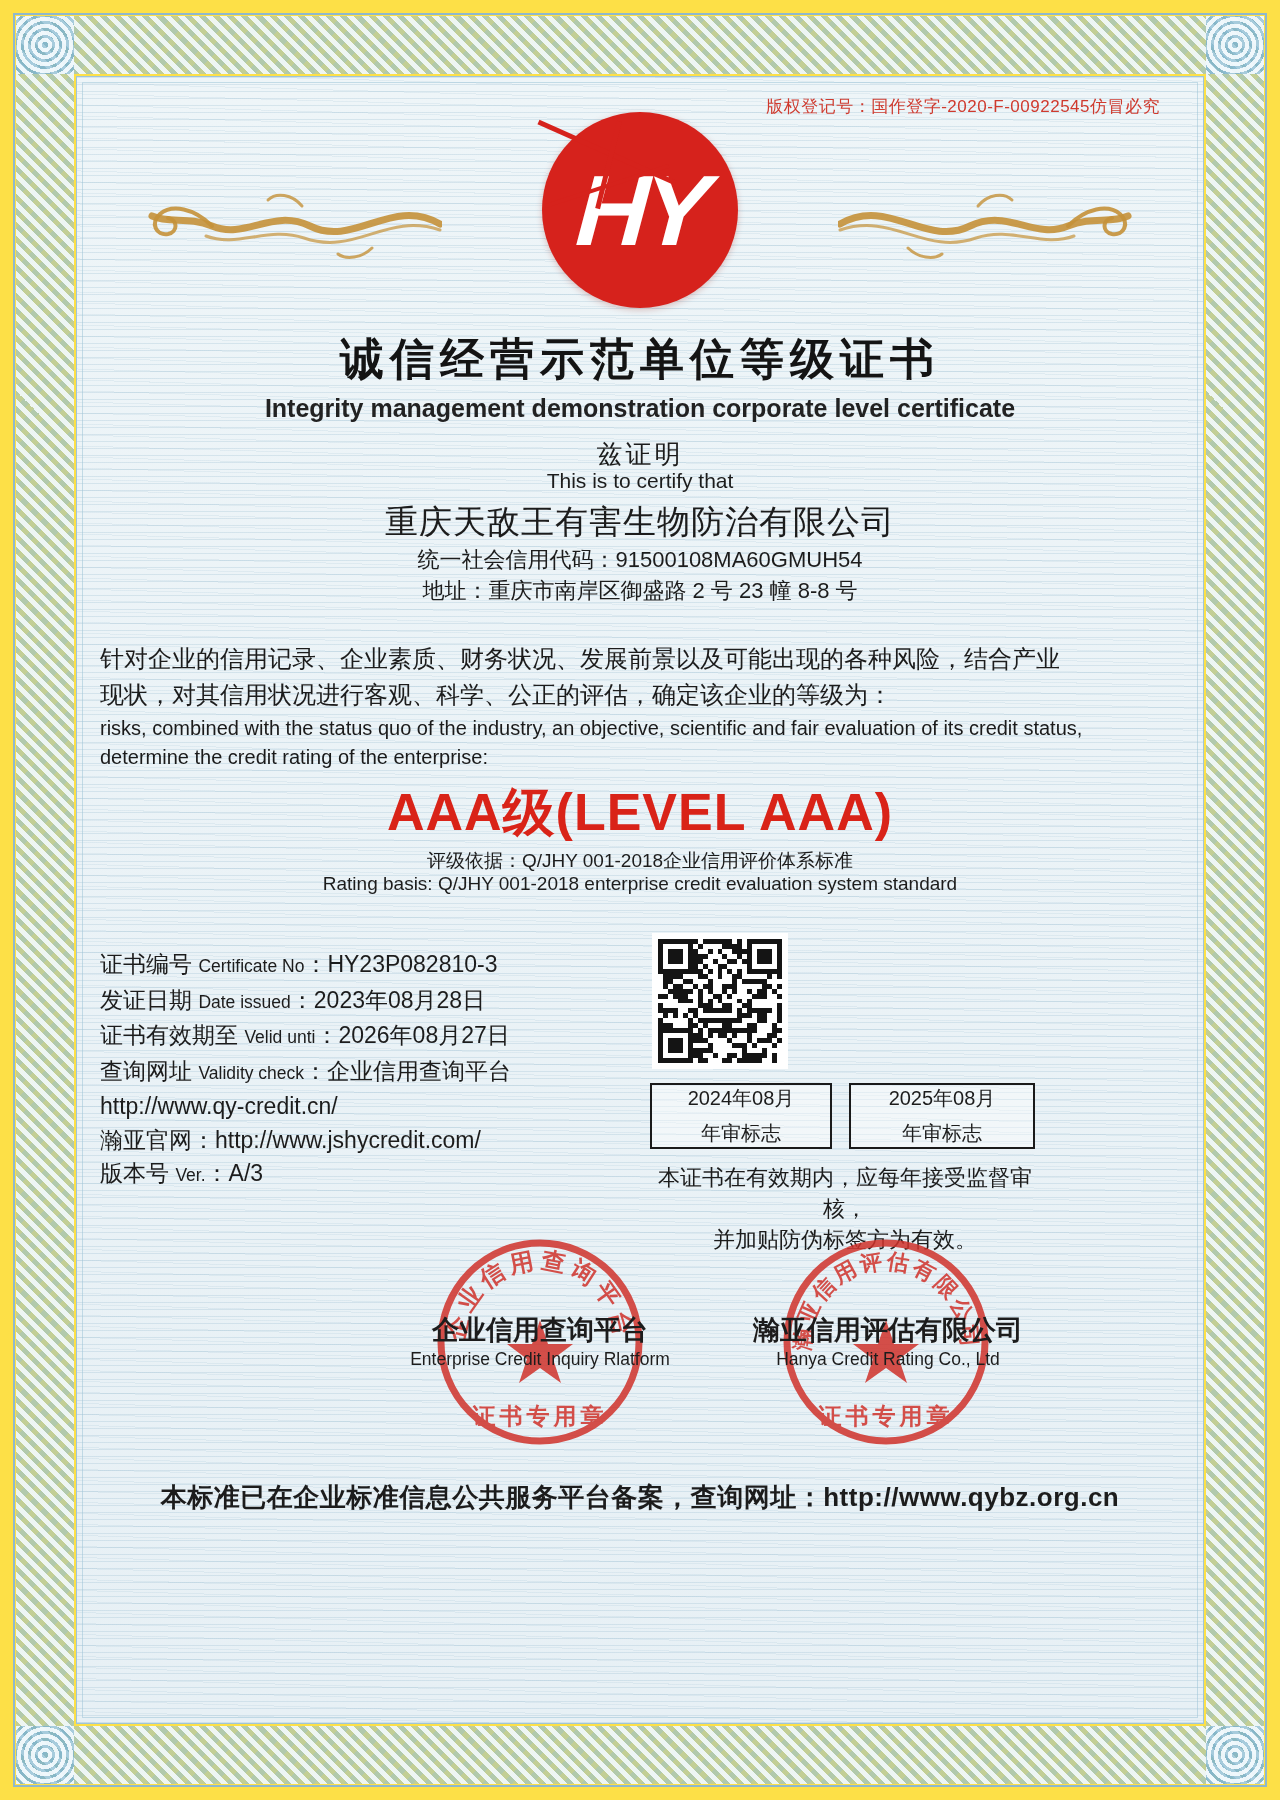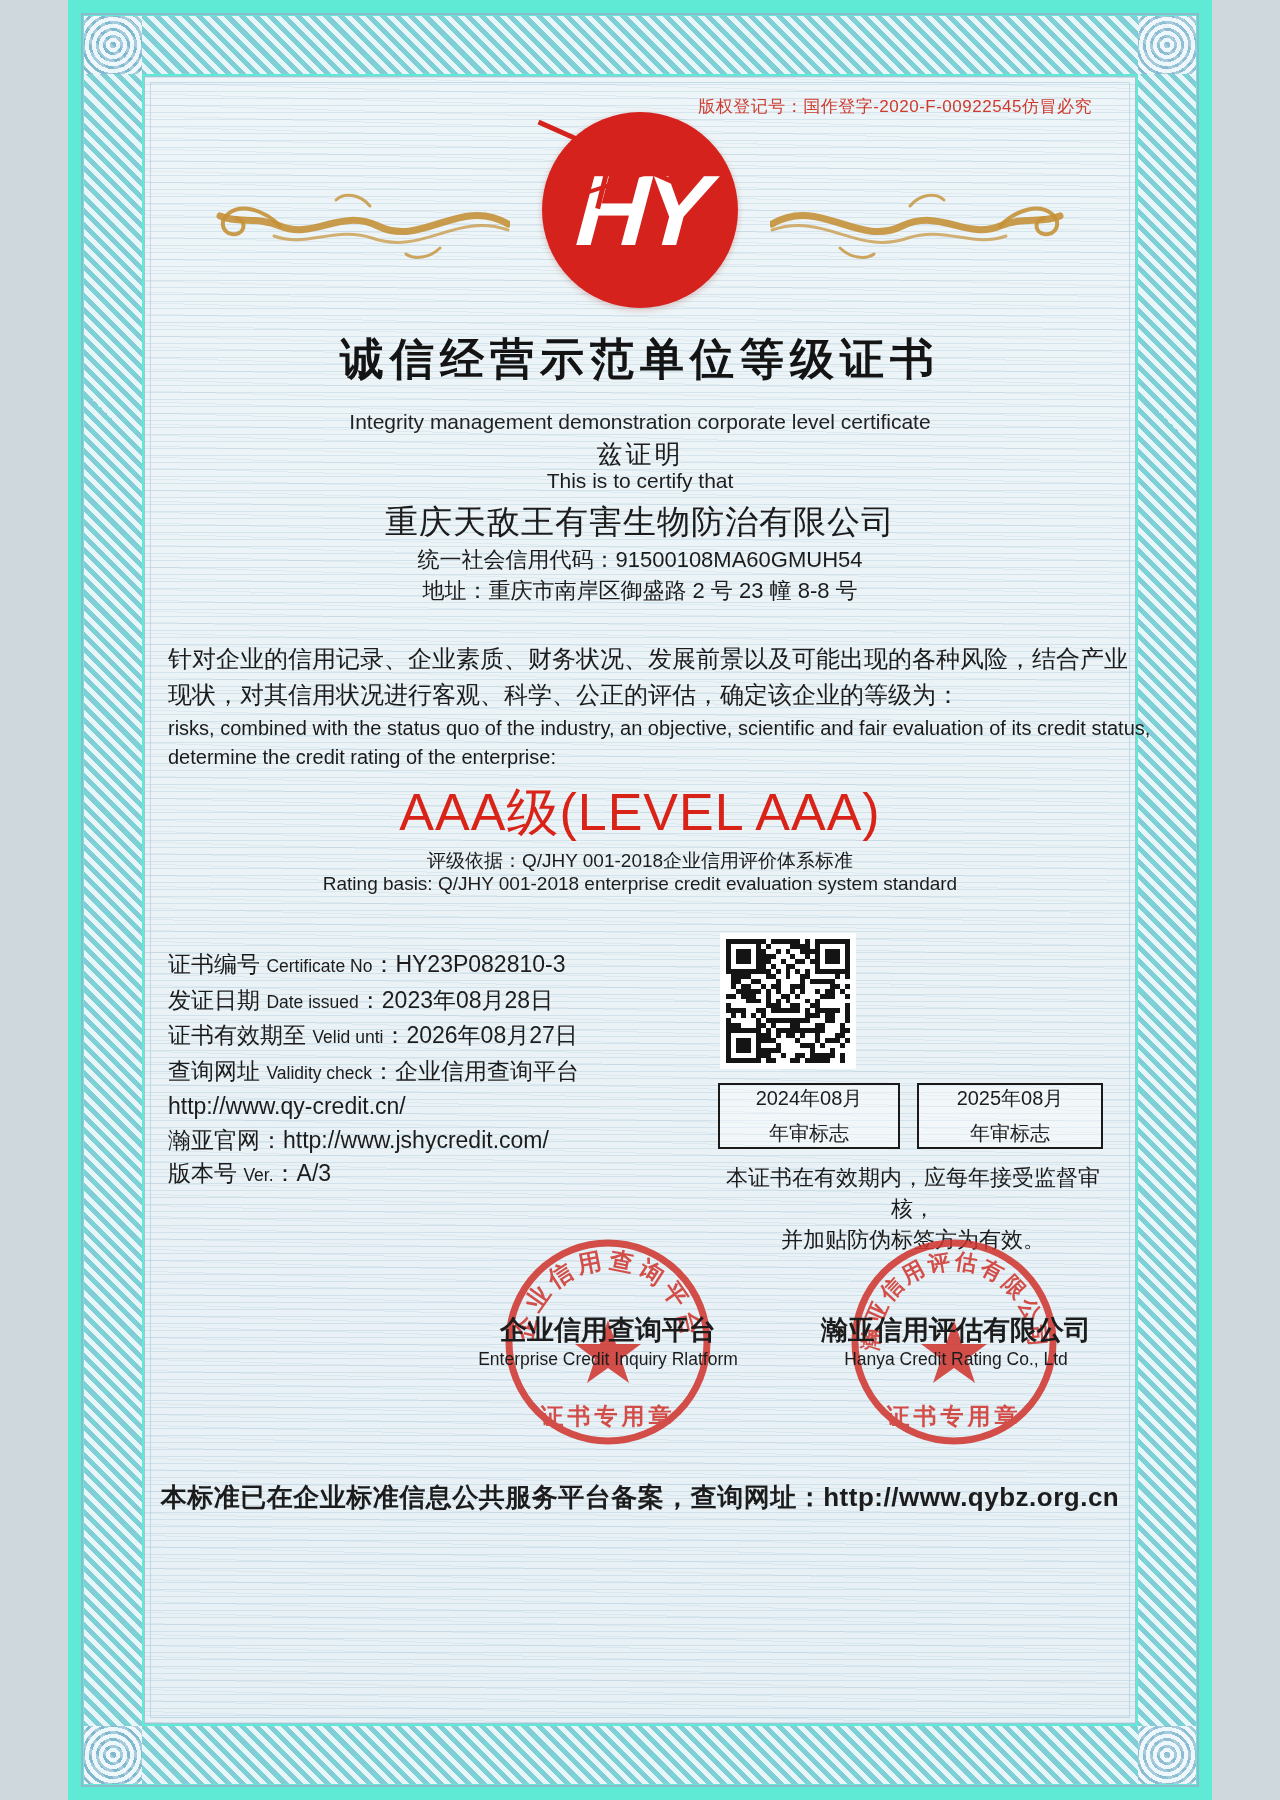--- a/index.html
+++ b/index.html
@@ -1,18 +1,18 @@
 <!DOCTYPE html>
 <html><head>
 <meta charset="utf-8">
 <style>
   * { margin:0; padding:0; box-sizing:border-box; }
   body { background:#cfd8dd; font-family:"Liberation Sans", sans-serif; }
-  .page { position:relative; width:1144px; height:1800px; margin:0 auto;
-          background:#5eead4; overflow:hidden; color:#1c1c1c; }
+  .page { position:relative; width:1280px; height:1800px; margin:0 auto;
+          background:#fde047; overflow:hidden; color:#1c1c1c; }
 
   
   .band { position:absolute; z-index:1;
           background:
             repeating-linear-gradient(45deg, rgba(146,192,214,.55) 0 5px, rgba(238,247,251,.95) 5px 10px),
             repeating-linear-gradient(-45deg, rgba(146,192,214,.35) 0 7px, transparent 7px 14px); }
   .band-top    { left:16px; right:16px; top:16px;    height:58px; }
   .band-bottom { left:16px; right:16px; bottom:16px; height:58px; }
   .band-left   { top:16px; bottom:16px; left:16px;   width:58px; }
   .band-right  { top:16px; bottom:16px; right:16px;  width:58px; }
@@ -43,31 +43,31 @@
              transform:skewX(-4deg); position:relative; }
   .crack { position:absolute; background:#d6221c; }
   .crack1 { width:150px; height:5px; left:-10px; top:38px; transform:rotate(24deg); }
   .crack2 { width:130px; height:4px; left:0px;  top:72px; transform:rotate(-18deg); }
   .crack3 { width:5px; height:90px; left:64px; top:8px; transform:rotate(14deg); }
 
   .flourish { top:178px; width:300px; height:90px; }
   .fl-left { left:142px; } .fl-right { right:142px; transform:scaleX(-1); }
 
   .title-cn { top:330px; font-size:44px; font-weight:bold; letter-spacing:6px; color:#141414; }
-  .title-en { top:410px; font-size:21px; color:#222; }
+  .title-en { top:394px; font-size:25px; color:#222;font-weight:bold; }
   .certify-cn { top:437px; font-size:26px; letter-spacing:3px; }
   .certify-en { top:469px; font-size:21px; }
   .company { top:500px; font-size:33px; font-weight:normal; letter-spacing:1px; }
   .creditcode { top:545px; font-size:22px; }
   .address { top:576px; font-size:22px; }
 
   .body-cn { left:100px; width:1084px; top:641px; font-size:24px; line-height:36px; text-align:justify; }
   .body-en { left:100px; width:1084px; top:714px; font-size:20px; line-height:28.5px; color:#1a1a1a; }
 
-  .level { top:778px; font-size:52px; font-weight:400; color:#d92318; letter-spacing:1px; }
+  .level { top:778px; font-size:52px; font-weight:700; color:#d92318; letter-spacing:1px; }
   .basis-cn { top:848px; font-size:19px; }
   .basis-en { top:873px; font-size:19px; }
 
   .details { left:100px; top:948px; width:560px; font-size:23px; line-height:33.5px; }
   .details .cn { font-size:23px; }
   .details .en { font-size:17.5px; }
   .details .val { font-size:23px; }
 
   .qr-box { left:652px; top:933px; width:136px; height:136px; background:#fff; padding:6px; }
   #qr-grid { display:grid; grid-template-columns:repeat(25,1fr); grid-template-rows:repeat(25,1fr);

